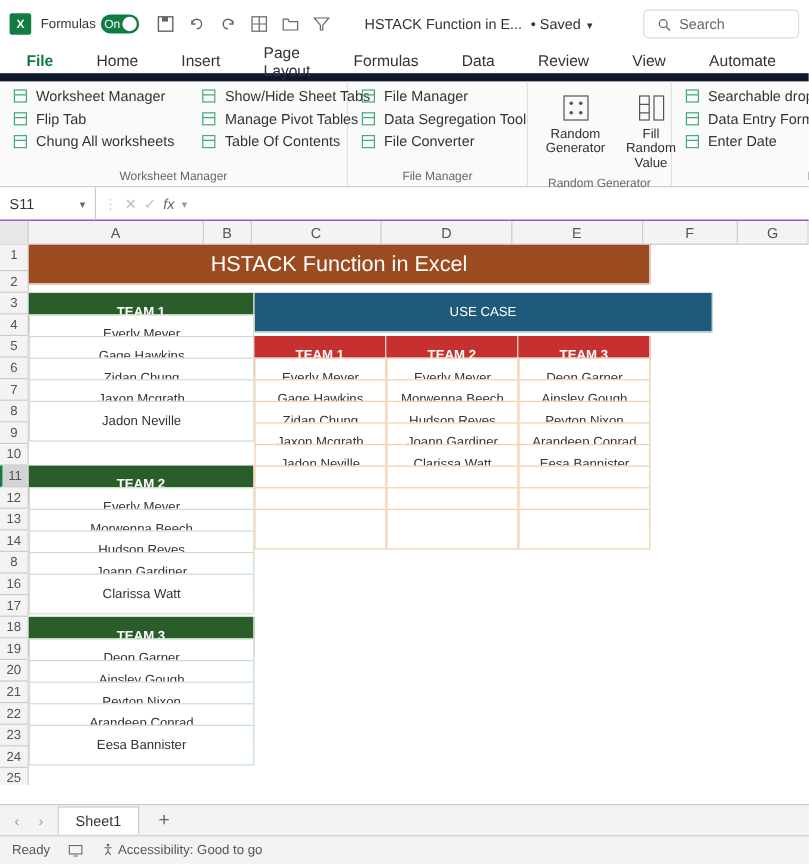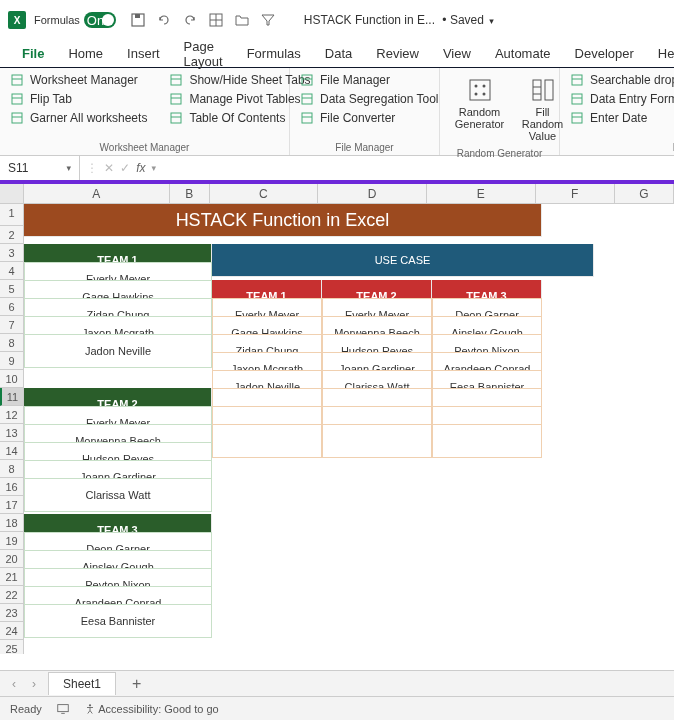--- a/index.html
+++ b/index.html
@@ -3,45 +3,45 @@
 <meta charset="utf-8">
 <style>
 * { margin: 0; padding: 0; box-sizing: border-box; }
 body { font-family: "Segoe UI", Arial, sans-serif; font-size: 12px; background: #fff; color: #333; overflow: hidden; width: 674px; height: 720px; }
 
 
 .titlebar { height: 40px; display: flex; align-items: center; padding: 0 8px; gap: 8px; background: #fff; }
 .excel-icon { width: 18px; height: 18px; background: #107c41; border-radius: 2px; position: relative; display: flex; align-items: center; justify-content: center; color: #fff; font-weight: bold; font-size: 10px; }
 .autosave { display: flex; align-items: center; gap: 4px; font-size: 11px; }
 .toggle { width: 32px; height: 16px; background: #107c41; border-radius: 8px; position: relative; display: flex; align-items: center; }
-.toggle-txt { color: #fff; font-size: 13px; margin-left: 3px; }
+.toggle-txt { color: #fff; font-size: 10px; margin-left: 3px; }
 .toggle-knob { width: 12px; height: 12px; background: #fff; border-radius: 50%; position: absolute; right: 2px; }
 .qat { display: flex; gap: 10px; align-items: center; margin-left: 6px; }
 .qat-icon { width: 16px; height: 16px; color: #666; cursor: pointer; }
 .doc-title { margin-left: 20px; font-size: 12px; color: #333; }
 .search-box { margin-left: auto; display: flex; align-items: center; gap: 6px; padding: 4px 10px; border-radius: 4px; border: 1px solid #ddd; color: #666; width: 130px; }
 
 
-.menu-tabs { display: flex; gap: 0; padding: 0 10px; height: 28px; align-items: center; border-bottom: 1px solid #0f172a; }
+.menu-tabs { display: flex; gap: 12px; padding: 0 10px; height: 28px; align-items: center; border-bottom: 7px solid #0f172a; }
 .menu-tab { padding: 4px 12px; font-size: 13px; cursor: pointer; }
 .menu-tab.file { color: #107c41; font-weight: 600; }
 
 
 .ribbon { display: flex; height: 88px; border-bottom: 1px solid #ccc; background: #fafafa; }
 .ribbon-group { border-right: 1px solid #e0e0e0; padding: 4px 8px 2px; display: flex; flex-direction: column; justify-content: space-between; }
 .ribbon-items { display: flex; flex-direction: column; gap: 3px; }
 .ribbon-item { display: flex; align-items: center; gap: 6px; font-size: 12px; padding: 1px 2px; cursor: pointer; white-space: nowrap; }
 .ribbon-icon { width: 14px; height: 14px; flex-shrink: 0; }
 .ribbon-label { font-size: 10px; color: #666; text-align: center; margin-top: 2px; }
 .ribbon-big { display: flex; gap: 8px; padding: 4px; }
 .ribbon-big-btn { display: flex; flex-direction: column; align-items: center; gap: 2px; font-size: 11px; text-align: center; cursor: pointer; }
 .ribbon-big-icon { width: 28px; height: 28px; }
 
 
-.formula-bar { display: flex; align-items: center; height: 28px; border-bottom: 4px solid #6d28d9; }
+.formula-bar { display: flex; align-items: center; height: 28px; border-bottom: 1px solid #6d28d9; }
 .name-box { width: 80px; border-right: 1px solid #ccc; padding: 0 8px; height: 100%; display: flex; align-items: center; font-size: 12px; }
 .name-dd { color: #666; margin-left: auto; font-size: 9px; }
 .fx-btns { display: flex; gap: 6px; padding: 0 6px; color: #999; align-items: center; }
 .fx-label { font-style: italic; font-size: 12px; color: #666; }
 
 
 .grid-area { position: relative; overflow: hidden; height: 470px; }
 .col-headers { display: flex; height: 20px; background: #f3f3f3; border-bottom: 1px solid #ccc; }
 .corner { width: 24px; border-right: 1px solid #ccc; background: #e8e8e8; }
 .col-h { border-right: 1px solid #ccc; text-align: center; font-size: 12px; color: #555; line-height: 20px; }
@@ -103,20 +103,27 @@
         <path d="M2 4 L6 4 L7 6 L14 6 L14 13 L2 13 Z" fill="none" stroke="#666"></path>
       </svg>
     <svg class="qat-icon" viewBox="0 0 16 16">
         <path d="M2 3 L14 3 L9 9 L9 13 L7 13 L7 9 Z" fill="none" stroke="#666"></path>
       </svg>
   </div>
   <div class="doc-title">
     <span>HSTACK Function in E...</span>
     <span style="margin-left:4px">• Saved</span>
     <span style="margin-left:2px;font-size:9px">▾</span>
+  </div>
+  <div class="search-box">
+    <svg width="13" height="13" viewBox="0 0 16 16">
+        <circle cx="7" cy="7" r="4" fill="none" stroke="#666" stroke-width="1.3"></circle>
+        <line x1="10" y1="10" x2="14" y2="14" stroke="#666" stroke-width="1.3"></line>
+      </svg>
+    <span>Search</span>
   </div>
 </div>
 
 <div class="menu-tabs">
     <div class="menu-tab file">File</div>
     <div class="menu-tab">Home</div>
     <div class="menu-tab">Insert</div>
     <div class="menu-tab">Page Layout</div>
     <div class="menu-tab">Formulas</div>
     <div class="menu-tab">Data</div>
@@ -143,21 +150,21 @@
               <rect x="2" y="2" width="10" height="10" fill="none" stroke="#4a7" stroke-width="1"></rect>
               <line x1="2" y1="6" x2="12" y2="6" stroke="#4a7"></line>
             </svg>
             <span>Flip Tab</span>
           </div>
           <div class="ribbon-item">
             <svg class="ribbon-icon" viewBox="0 0 14 14">
               <rect x="2" y="2" width="10" height="10" fill="none" stroke="#4a7" stroke-width="1"></rect>
               <line x1="2" y1="6" x2="12" y2="6" stroke="#4a7"></line>
             </svg>
-            <span>Garner All worksheets</span>
+            <span>Chung All worksheets</span>
           </div>
         </div>
       <div class="ribbon-items">
           <div class="ribbon-item">
             <svg class="ribbon-icon" viewBox="0 0 14 14">
               <rect x="2" y="2" width="10" height="10" fill="none" stroke="#4a7" stroke-width="1"></rect>
               <line x1="2" y1="6" x2="12" y2="6" stroke="#4a7"></line>
             </svg>
             <span>Show/Hide Sheet Tabs</span>
           </div>

